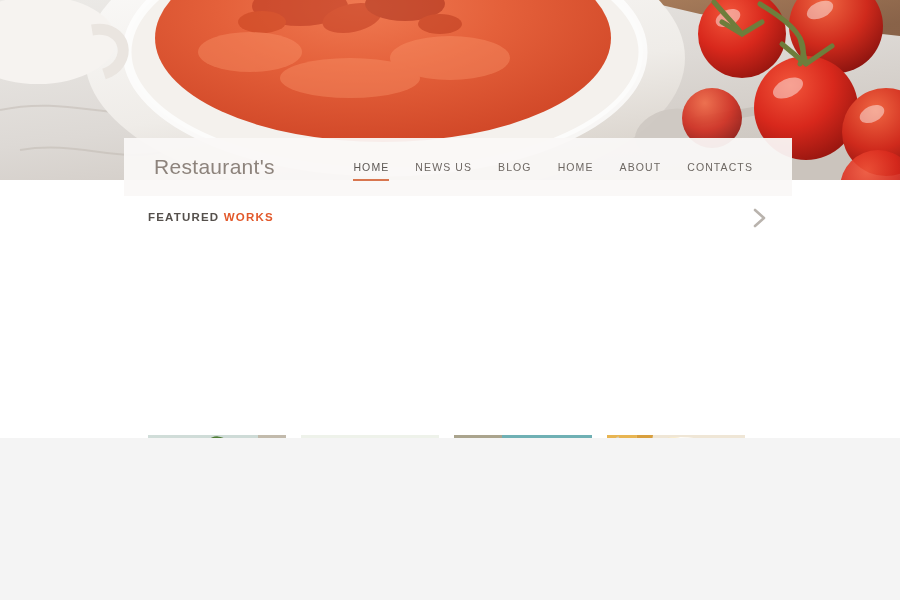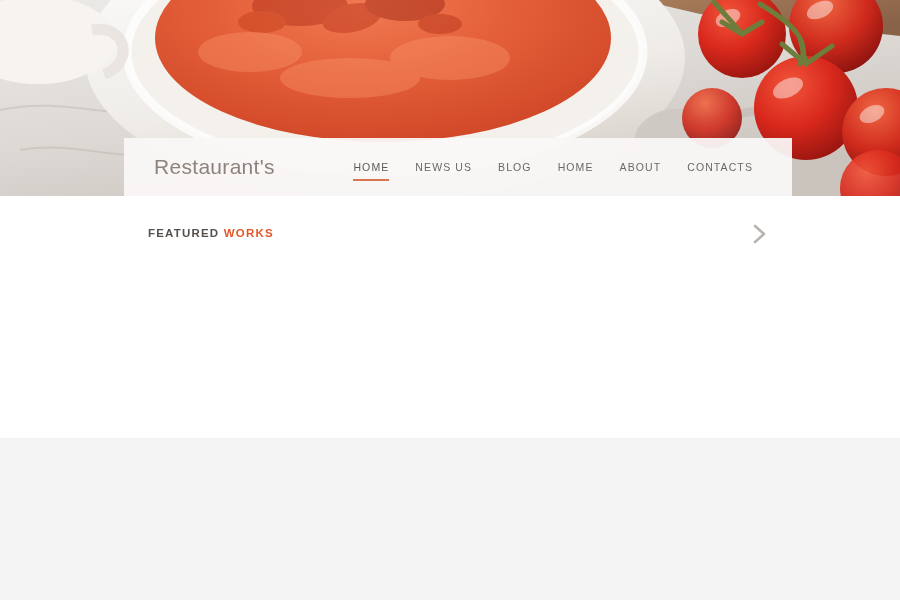--- a/index.html
+++ b/index.html
@@ -53,21 +53,21 @@
   }
   .nav-item.active { color:#5d5854; }
   .nav-item.active::after {
     content:""; position:absolute;
     left:13px; right:13px; bottom:-7px; height:2px;
     background:#d8764f;
   }
 
   
   .works {
-    position:absolute; left:0; top:196px; width:900px; height:242px;
+    position:absolute; left:0; top:180px; width:900px; height:242px;
     background:#ffffff;
   }
   .works-head {
     position:absolute; left:148px; top:31px;
     font-size:11.5px; font-weight:bold; letter-spacing:1.2px;
   }
   .works-head .w1 { color:#55504c; }
   .works-head .w2 { color:#e2582a; }
 
   .arrow-next {

